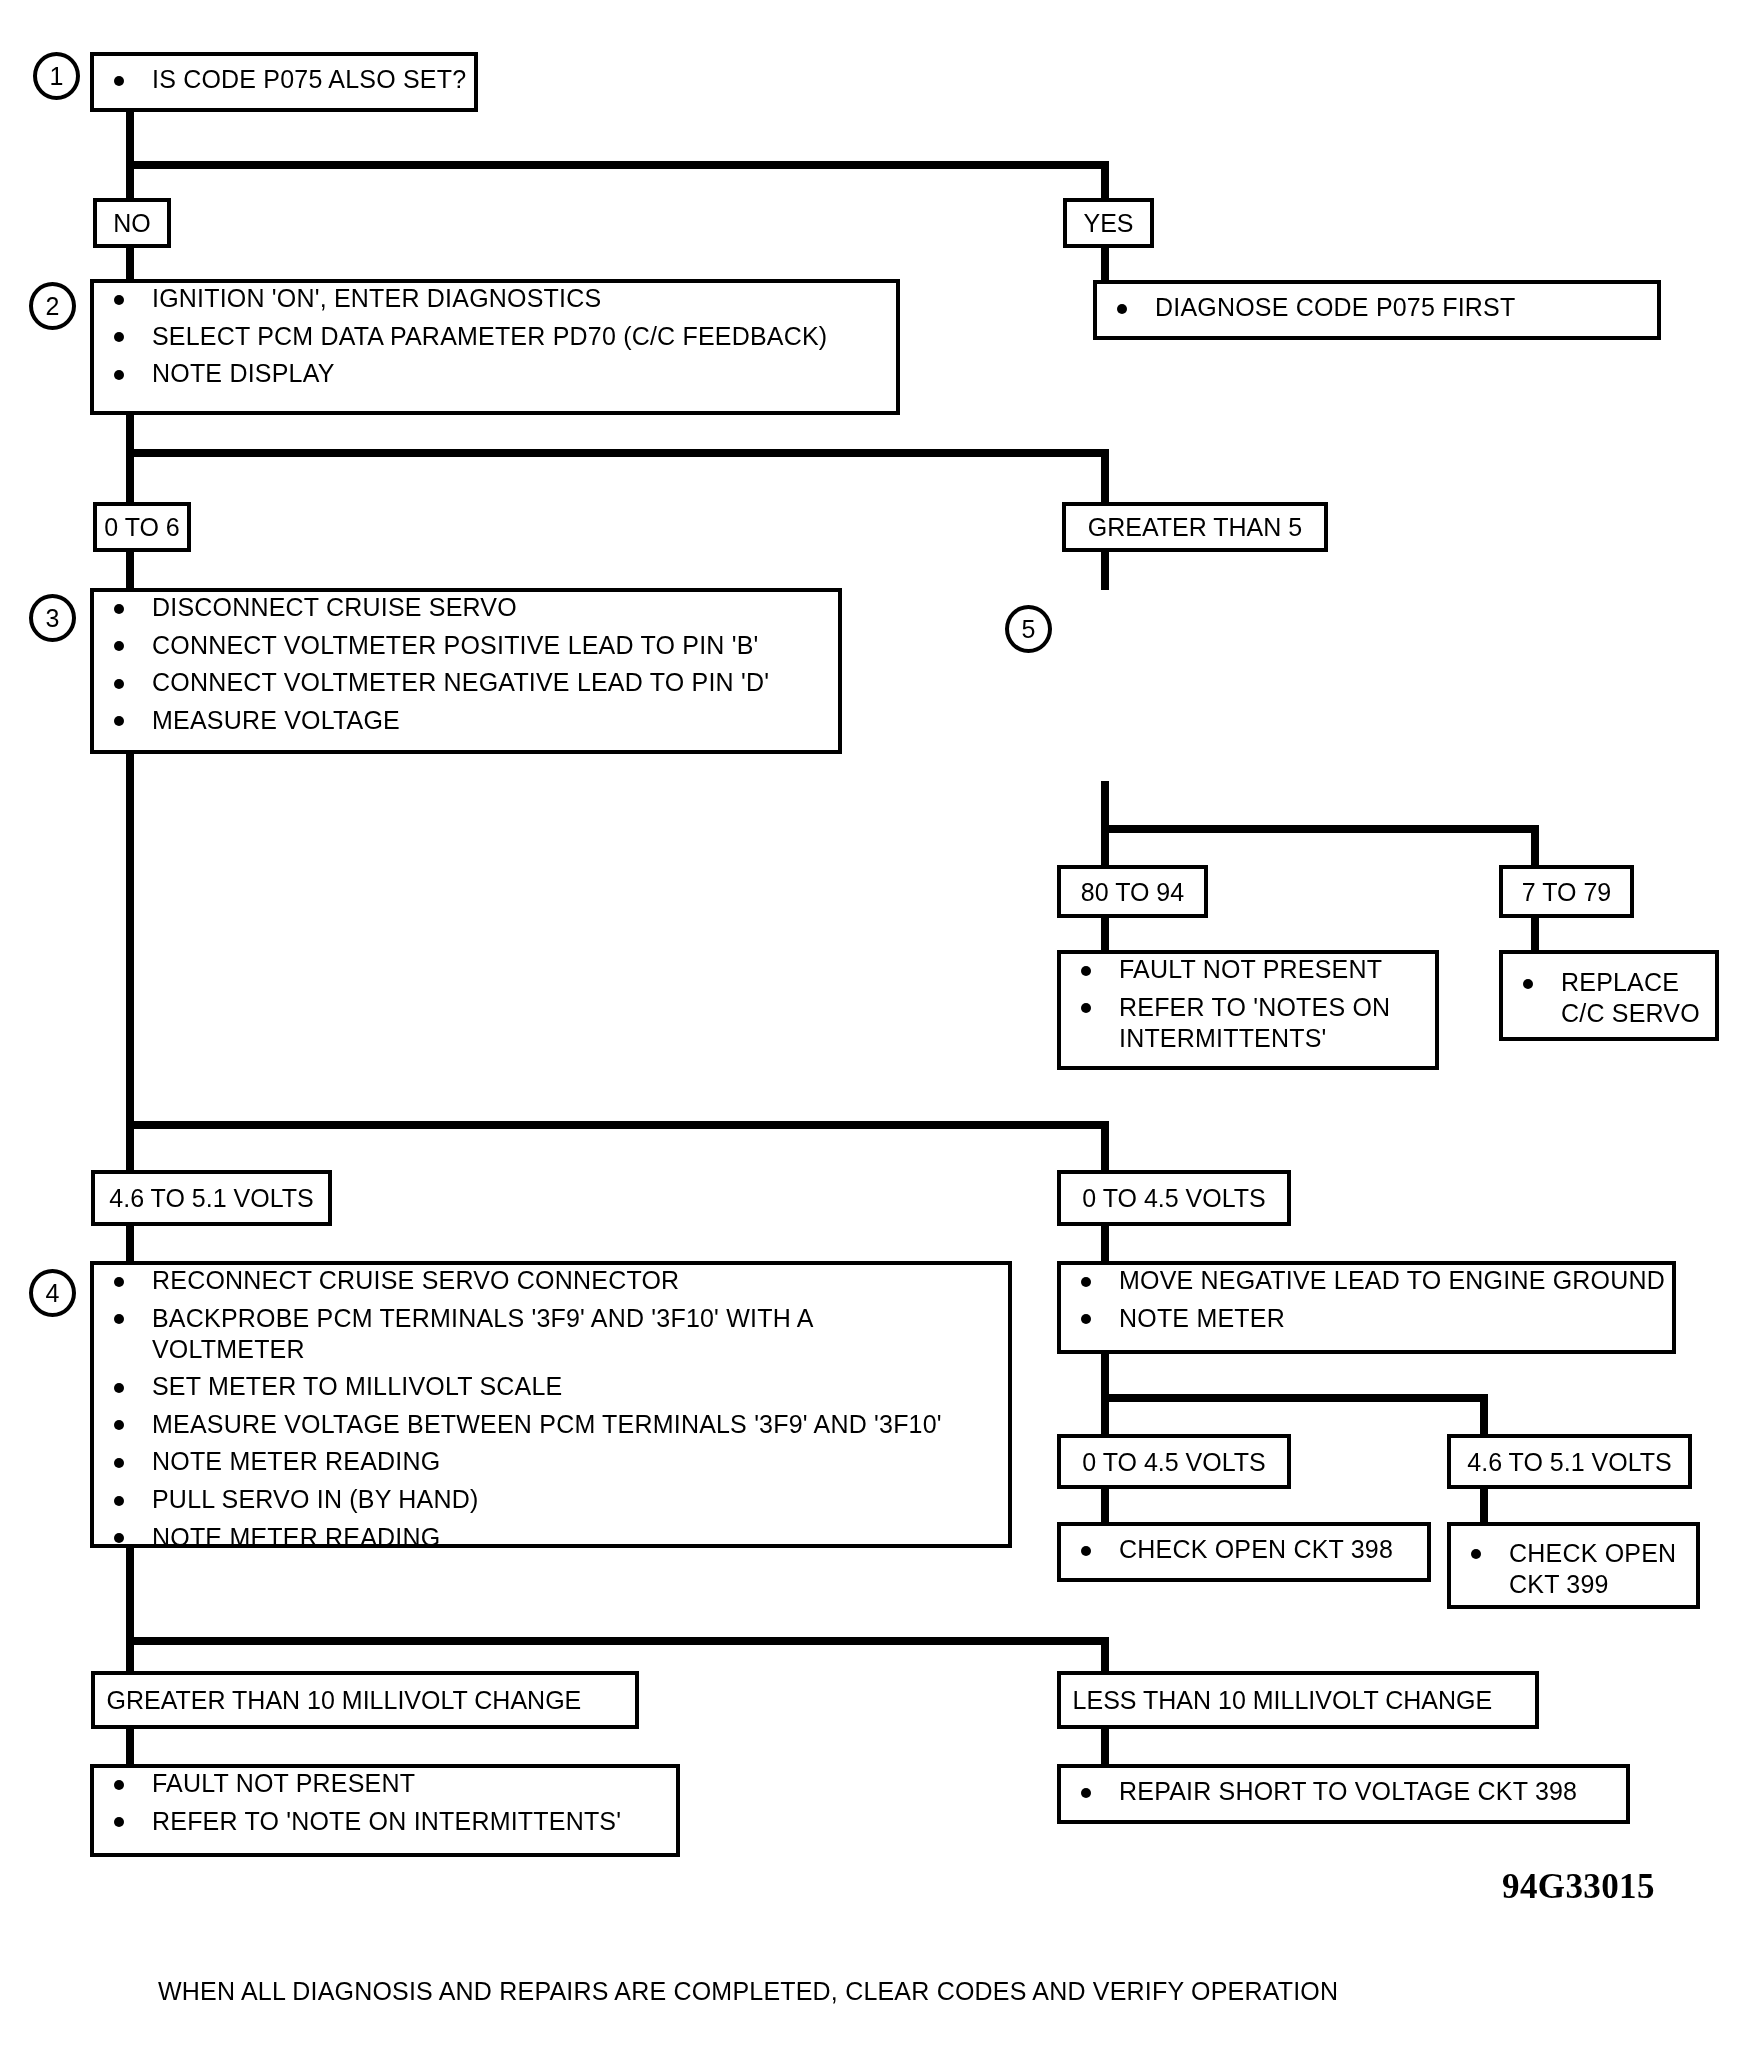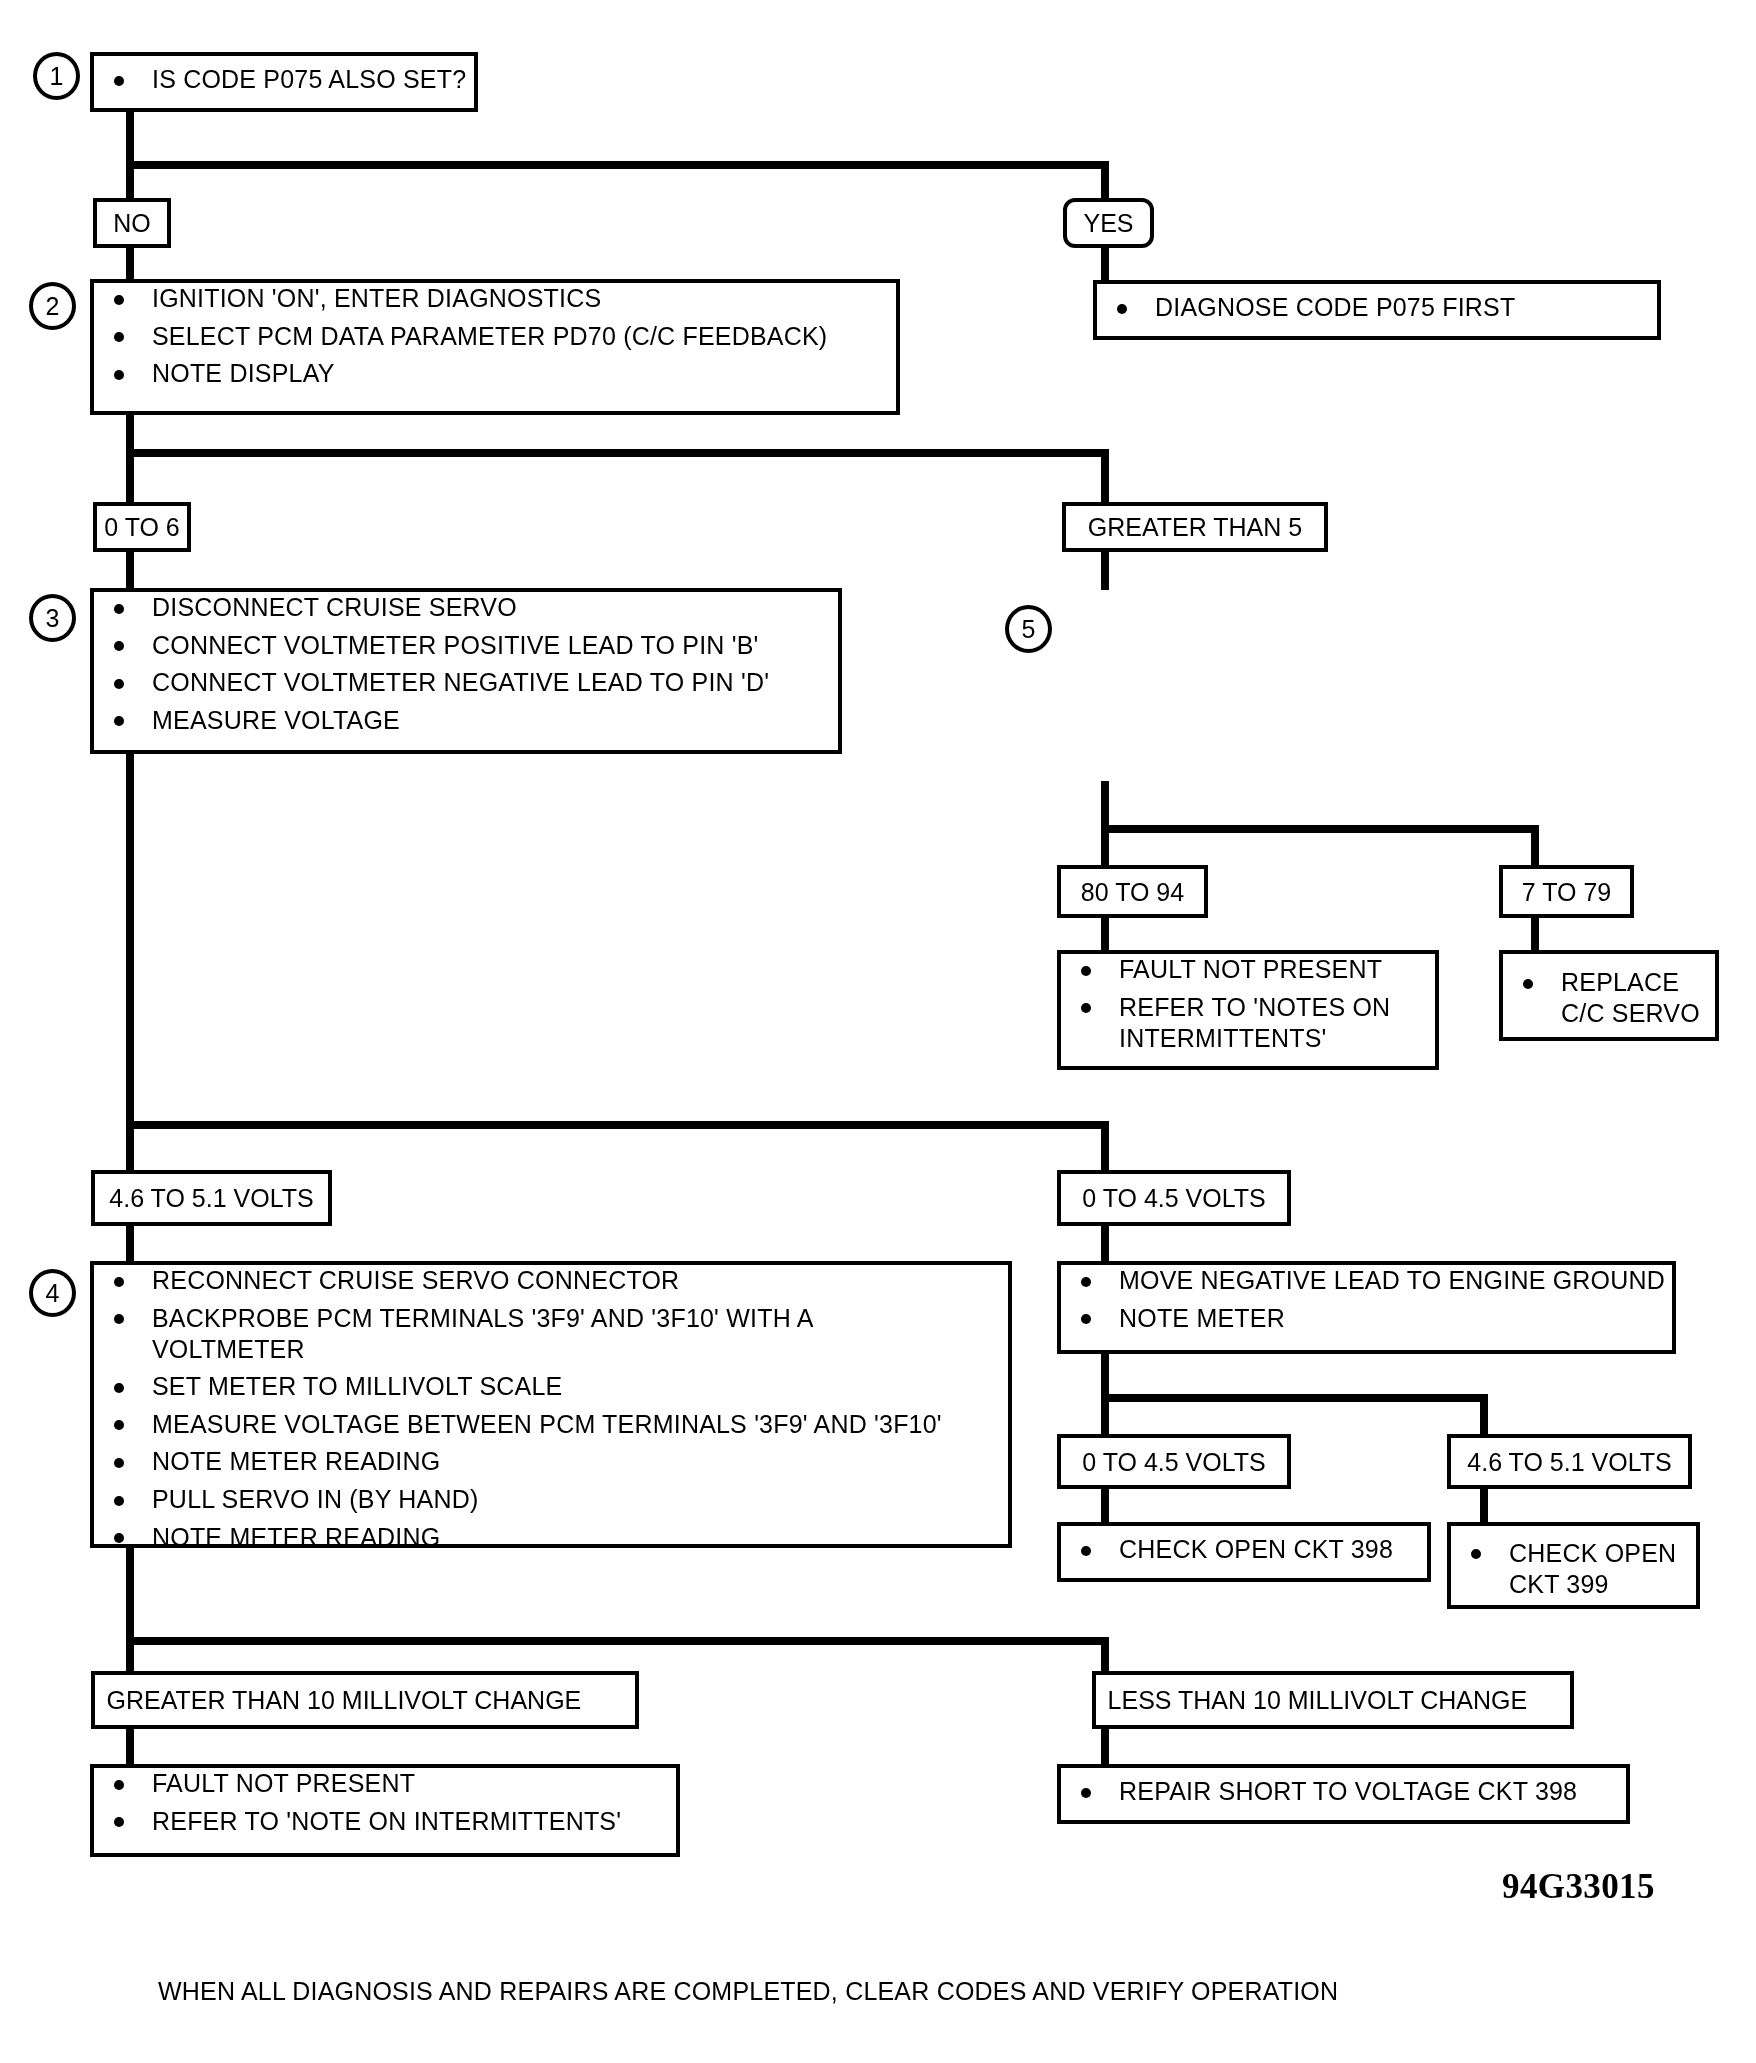--- a/index.html
+++ b/index.html
@@ -123,21 +123,21 @@
   </div>
 
   <div class="ln" style="left:126px; top:112px; width:7.5px; height:55px;"></div>
   <div class="ln" style="left:126px; top:161px; width:982px; height:7.5px;"></div>
   <div class="ln" style="left:1101px; top:161px; width:7.5px; height:37px;"></div>
   <div class="ln" style="left:126px; top:161px; width:7.5px; height:37px;"></div>
 
   <div class="cond ctr" style="left:93px; top:198px; width:78px; height:50px;">
     <span>NO</span>
   </div>
-  <div class="cond ctr" style="left:1063px; top:198px; width:91px; height:50px;border-radius:12px;">
+  <div class="cond ctr" style="left:1063px; top:198px; width:91px; height:50px;">
     <span>YES</span>
   </div>
 
   <div class="ln" style="left:126px; top:246px; width:7.5px; height:37px;"></div>
   <div class="ln" style="left:1101px; top:246px; width:7.5px; height:37px;"></div>
 
   <div class="circ" style="left:29px; top:282px;">
     <span>2</span>
   </div>
   <div class="box" style="left:90px; top:279px; width:810px; height:136px;">
@@ -281,21 +281,21 @@
   </div>
 
   <div class="ln" style="left:126px; top:1548px; width:7.5px; height:96px;"></div>
   <div class="ln" style="left:126px; top:1637px; width:982px; height:7.5px;"></div>
   <div class="ln" style="left:1101px; top:1637px; width:7.5px; height:38px;"></div>
   <div class="ln" style="left:126px; top:1637px; width:7.5px; height:38px;"></div>
 
   <div class="cond" style="left:91px; top:1671px; width:548px; height:58px;">
     <span>GREATER THAN 10 MILLIVOLT CHANGE</span>
   </div>
-  <div class="cond" style="left:1057px; top:1671px; width:482px; height:58px;margin-left:35px;">
+  <div class="cond" style="left:1057px; top:1671px; width:482px; height:58px;">
     <span>LESS THAN 10 MILLIVOLT CHANGE</span>
   </div>
 
   <div class="ln" style="left:126px; top:1728px; width:7.5px; height:38px;"></div>
   <div class="ln" style="left:1101px; top:1728px; width:7.5px; height:38px;"></div>
 
   <div class="box" style="left:90px; top:1764px; width:590px; height:93px;">
     <ul class="bullets">
       <li>FAULT NOT PRESENT</li>
       <li>REFER TO 'NOTE ON INTERMITTENTS'</li>

